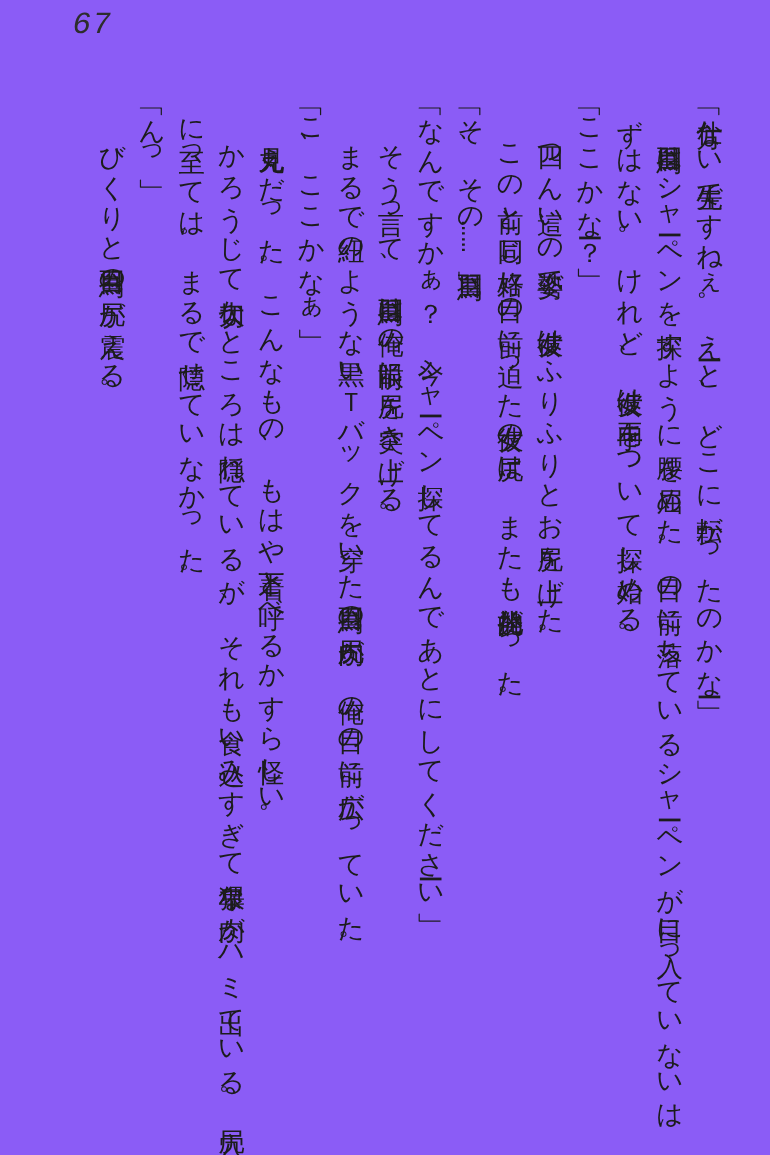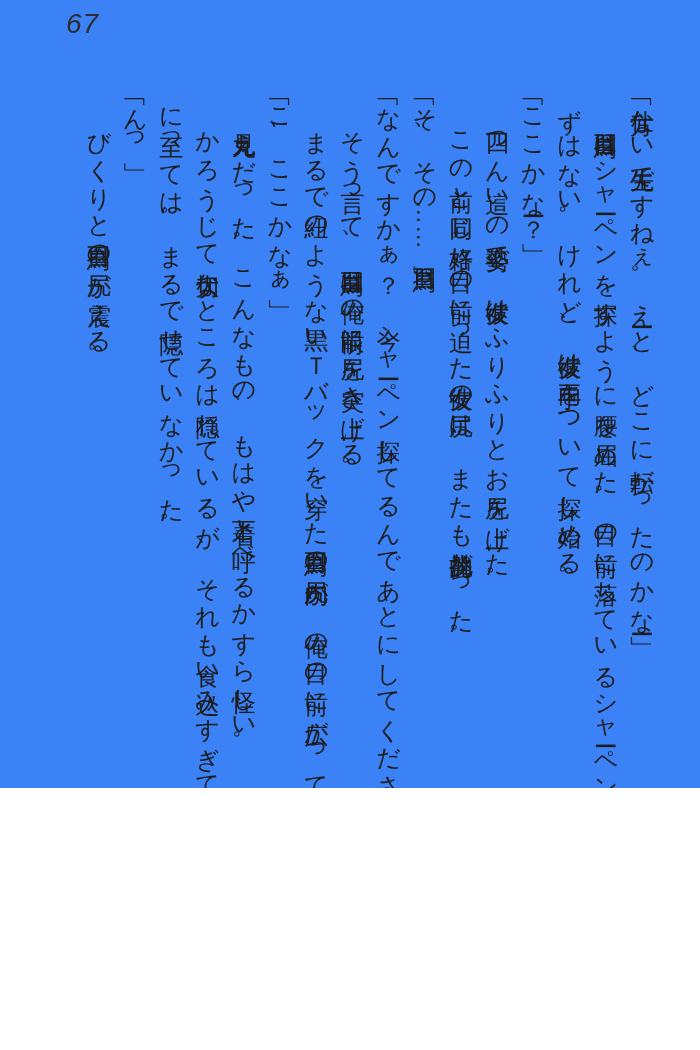--- a/index.html
+++ b/index.html
@@ -8,23 +8,23 @@
   }
   body {
     width: 700px;
     height: 1050px;
     background: #ffffff;
     overflow: hidden;
   }
   .page {
     position: relative;
     width: 700px;
-    height: 788px;
-    background: #3b82f6;
-    font-family: Liberation Sans, sans-serif;
+    height: 1050px;
+    background: #8b5cf6;
+    font-family: Liberation Mono, monospace;
     overflow: hidden;
   }
   .page-number {
     position: absolute;
     top: 8px;
     left: 66px;
     font-size: 28px;
     font-style: italic;
     color: #2d2d2d;
     letter-spacing: 1px;

